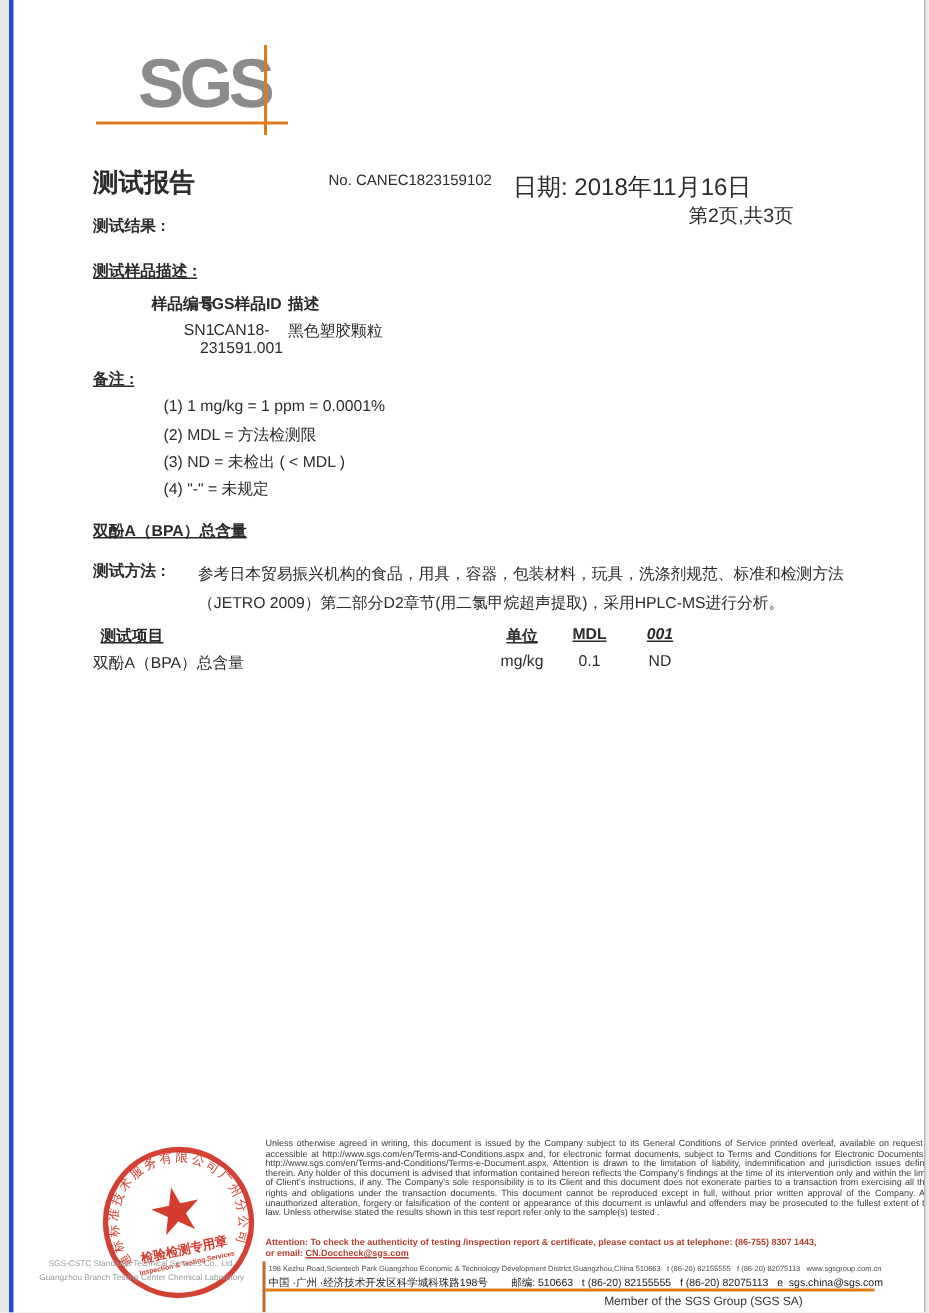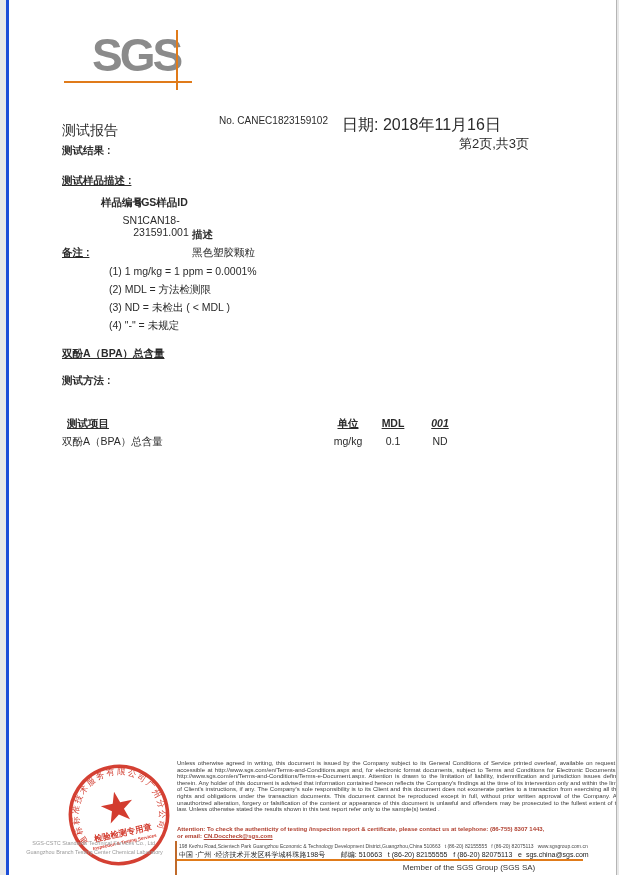--- a/index.html
+++ b/index.html
@@ -11,37 +11,37 @@
     overflow:hidden;
   }
   .abs { position:absolute; }
 
   
   .logo-text { left:83px; top:28px; font-size:46px; font-weight:bold; color:#8b8b8b; letter-spacing:-3px; font-family:"Liberation Sans",sans-serif; }
   .logo-hline { left:55px; top:81px; width:128px; height:2px; background:#e07b1a; }
   .logo-vline { left:167px; top:30px; width:2px; height:60px; background:#e07b1a; }
 
   
-  .doc-title { left:53px; top:110px; font-size:14px; font-weight:normal;margin-top:12px; }
+  .doc-title { left:53px; top:110px; font-size:17px; font-weight:bold; }
   .report-no { left:210px; top:115px; font-size:10px; }
   .report-date { left:333px; top:115px; font-size:16px; }
   .page-info { left:450px; top:115px; font-size:13px;margin-top:20px; }
 
   .body-text { font-size:10.5px; }
   .bold { font-weight:bold; }
   .ul { text-decoration:underline; }
   .it { font-style:italic; }
 
   .results-label { left:53px; top:144px; }
   .sample-desc-label { left:53px; top:174px; }
 
   
   .st-col1 { left:76px; width:58px; text-align:right; }
   .st-col2 { left:112px; width:80px; text-align:center; }
-  .st-col3 { left:183px;margin-top:32px; }
+  .st-col3 { left:183px; }
   .st-head { top:196px; }
   .st-row  { top:214px; }
 
   .remarks-label { left:53px; top:246px;text-decoration:underline; }
   .remark { left:100px; }
 
   .bpa-heading { left:53px; top:347px; }
   .method-label { left:53px; top:374px; }
   .method-text { left:123px; top:374px; width:460px; line-height:18.5px; }
 
@@ -94,20 +94,21 @@
   </div>
 
   <div class="abs body-text bold remarks-label">备注 :</div>
   <div class="abs body-text remark" style="top:265px">(1) 1 mg/kg = 1 ppm = 0.0001%</div>
   <div class="abs body-text remark" style="top:283px">(2) MDL = 方法检测限</div>
   <div class="abs body-text remark" style="top:301px">(3) ND = 未检出 ( &lt; MDL )</div>
   <div class="abs body-text remark" style="top:319px">(4) "-" = 未规定</div>
 
   <div class="abs body-text bold ul bpa-heading">双酚A（BPA）总含量</div>
   <div class="abs body-text bold method-label">测试方法 :</div>
+  <div class="abs body-text method-text">参考日本贸易振兴机构的食品，用具，容器，包装材料，玩具，洗涤剂规范、标准和检测方法（JETRO 2009）第二部分D2章节(用二氯甲烷超声提取)，采用HPLC-MS进行分析。</div>
 
   <div>
     <div class="abs body-text bold ul rt-head rt-item-h">测试项目</div>
     <div class="abs body-text bold ul rt-head rt-unit">单位</div>
     <div class="abs body-text bold ul rt-head rt-mdl">MDL</div>
     <div class="abs body-text bold ul it rt-head rt-001">001</div>
     <div class="abs body-text rt-row rt-item">双酚A（BPA）总含量</div>
     <div class="abs body-text rt-row rt-unit">mg/kg</div>
     <div class="abs body-text rt-row rt-mdl">0.1</div>
     <div class="abs body-text rt-row rt-001">ND</div>

